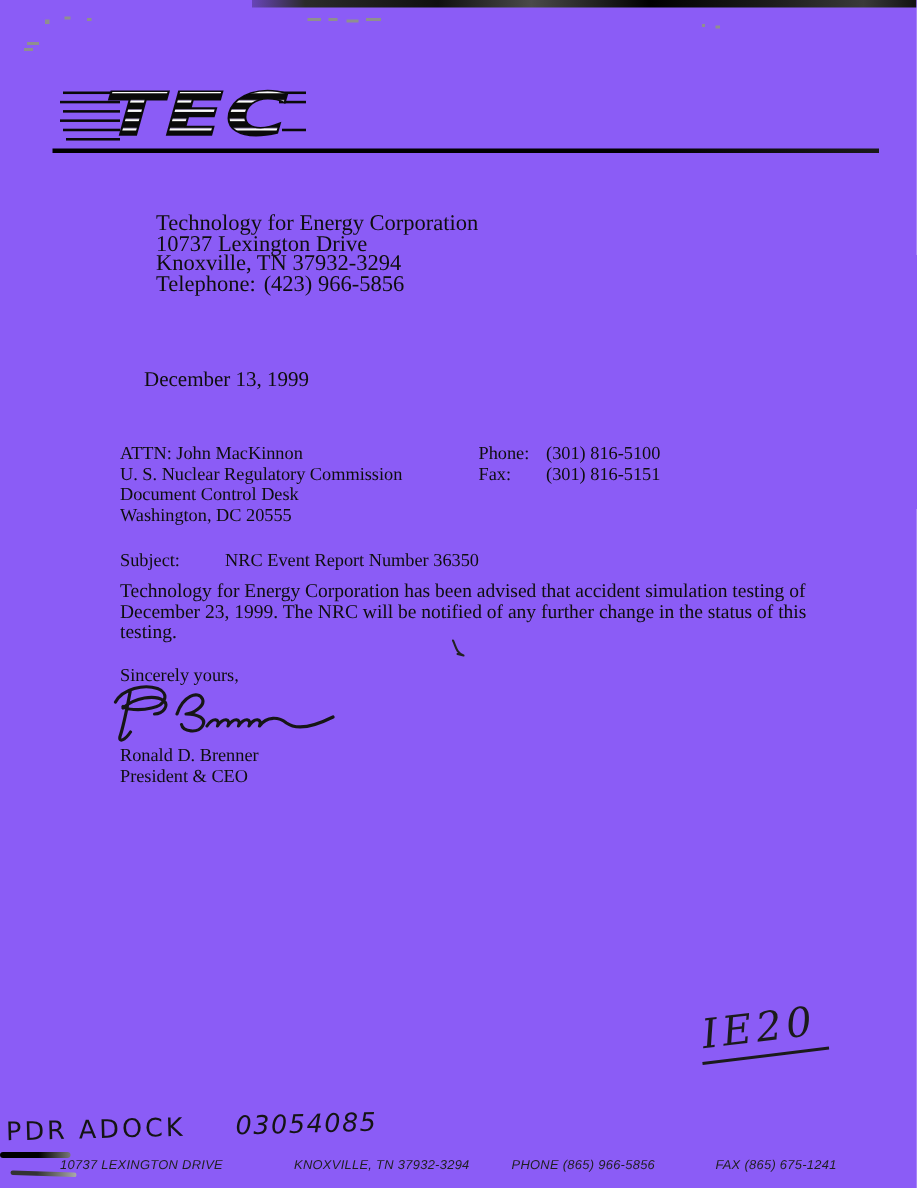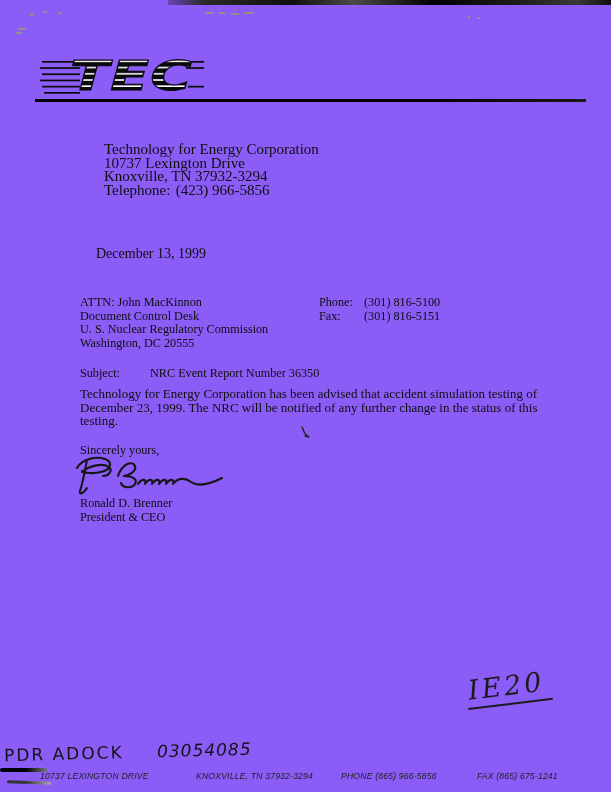--- a/index.html
+++ b/index.html
@@ -138,22 +138,22 @@
     <div class="tel-row">
       <span class="lbl">Telephone:</span>
       <span>(423) 966-5856</span>
     </div>
   </div>
 
   <div class="abs date-line">December 13, 1999</div>
 
   <div class="abs recipient">
     <div>ATTN: John MacKinnon</div>
+    <div>U. S. Nuclear Regulatory Commission</div>
     <div>Document Control Desk</div>
-    <div>U. S. Nuclear Regulatory Commission</div>
     <div>Washington, DC 20555</div>
   </div>
   <div class="abs phonefax">
     <div>
       <span class="lbl">Phone:</span>
       <span>(301) 816-5100</span>
     </div>
     <div>
       <span class="lbl">Fax:</span>
       <span>(301) 816-5151</span>

